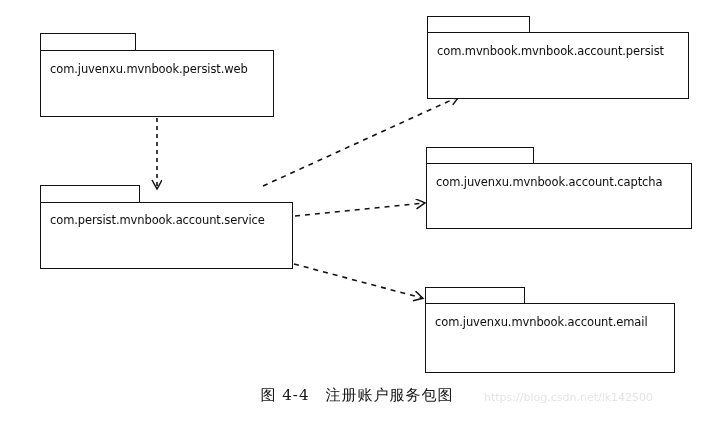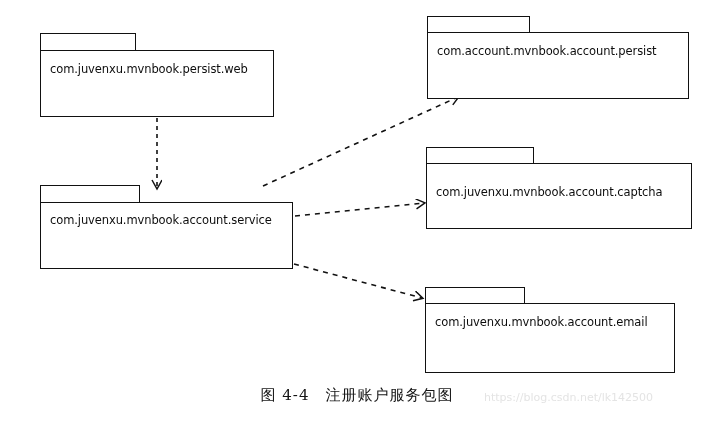--- a/index.html
+++ b/index.html
@@ -62,21 +62,21 @@
   #pkg-service .pkg-label{ top: 30px; }
 
   #pkg-persist   { left: 427px; top: 16px;  }
   #pkg-persist .pkg-tab  { width: 103px; height: 17px; }
   #pkg-persist .pkg-body { top: 16px;  width: 262px; height: 67px; }
   #pkg-persist .pkg-label{ top: 30px; }
 
   #pkg-captcha   { left: 426px; top: 147px; }
   #pkg-captcha .pkg-tab  { width: 108px; height: 17px; }
   #pkg-captcha .pkg-body { top: 16px;  width: 266px; height: 66px; }
-  #pkg-captcha .pkg-label{ top: 30px; margin-top: 10px; }
+  #pkg-captcha .pkg-label{ top: 30px; }
 
   #pkg-email     { left: 425px; top: 287px; }
   #pkg-email .pkg-tab  { width: 100px; height: 17px; }
   #pkg-email .pkg-body { top: 16px;  width: 250px; height: 70px; }
   #pkg-email .pkg-label{ top: 30px; text-align: center; }
 
   #figure-caption {
     position: absolute;
     left: 0;
     top: 386px;
@@ -120,27 +120,27 @@
 
 <div class="pkg" id="pkg-web">
   <div class="pkg-tab"></div>
   <div class="pkg-body"></div>
   <div class="pkg-label">com.juvenxu.mvnbook.persist.web</div>
 </div>
 
 <div class="pkg" id="pkg-service">
   <div class="pkg-tab"></div>
   <div class="pkg-body"></div>
-  <div class="pkg-label">com.juvenxu.mvnbook.account.service</div>
+  <div class="pkg-label">com.persist.mvnbook.account.service</div>
 </div>
 
 <div class="pkg" id="pkg-persist">
   <div class="pkg-tab"></div>
   <div class="pkg-body"></div>
-  <div class="pkg-label">com.account.mvnbook.account.persist</div>
+  <div class="pkg-label">com.mvnbook.mvnbook.account.persist</div>
 </div>
 
 <div class="pkg" id="pkg-captcha">
   <div class="pkg-tab"></div>
   <div class="pkg-body"></div>
   <div class="pkg-label">com.juvenxu.mvnbook.account.captcha</div>
 </div>
 
 <div class="pkg" id="pkg-email">
   <div class="pkg-tab"></div>

